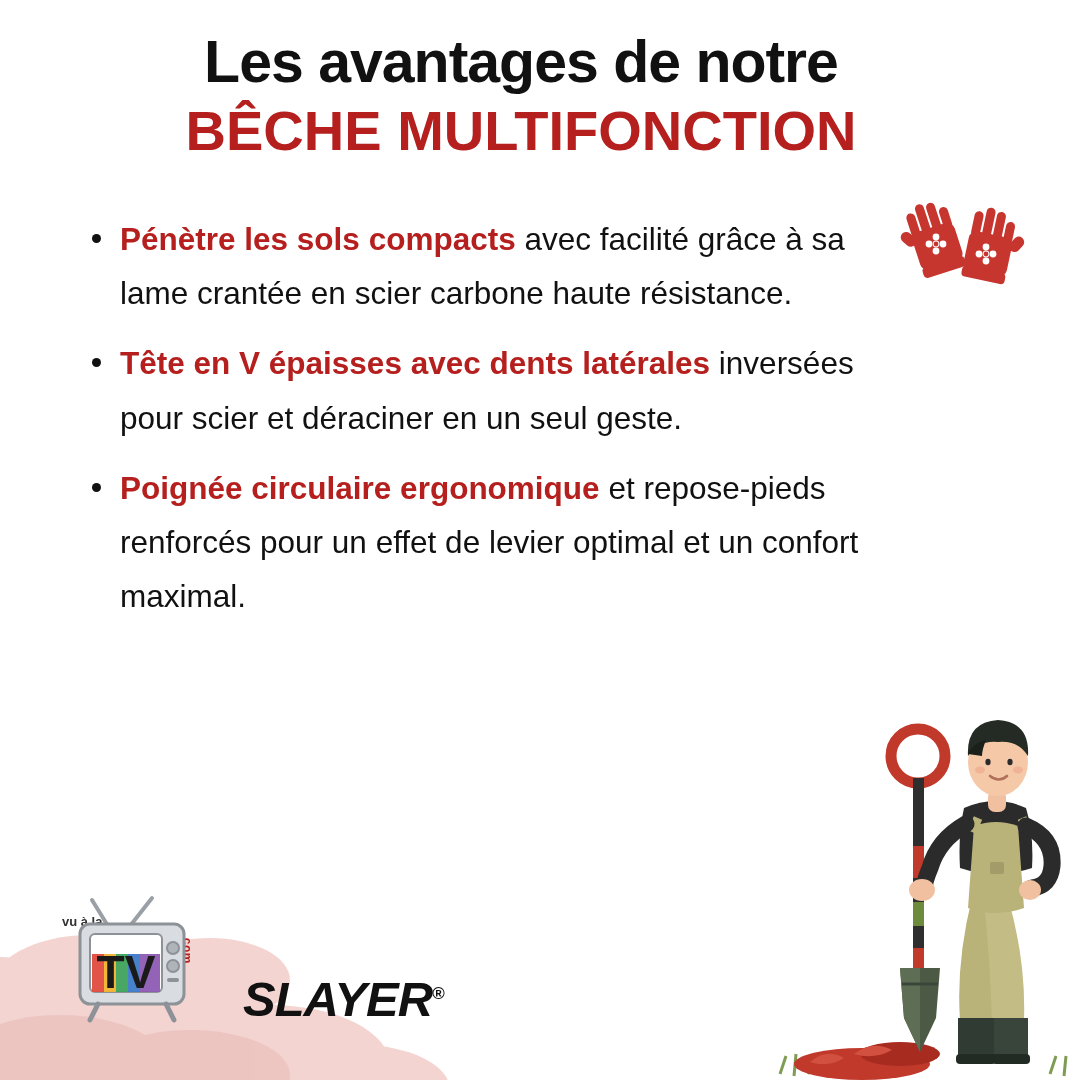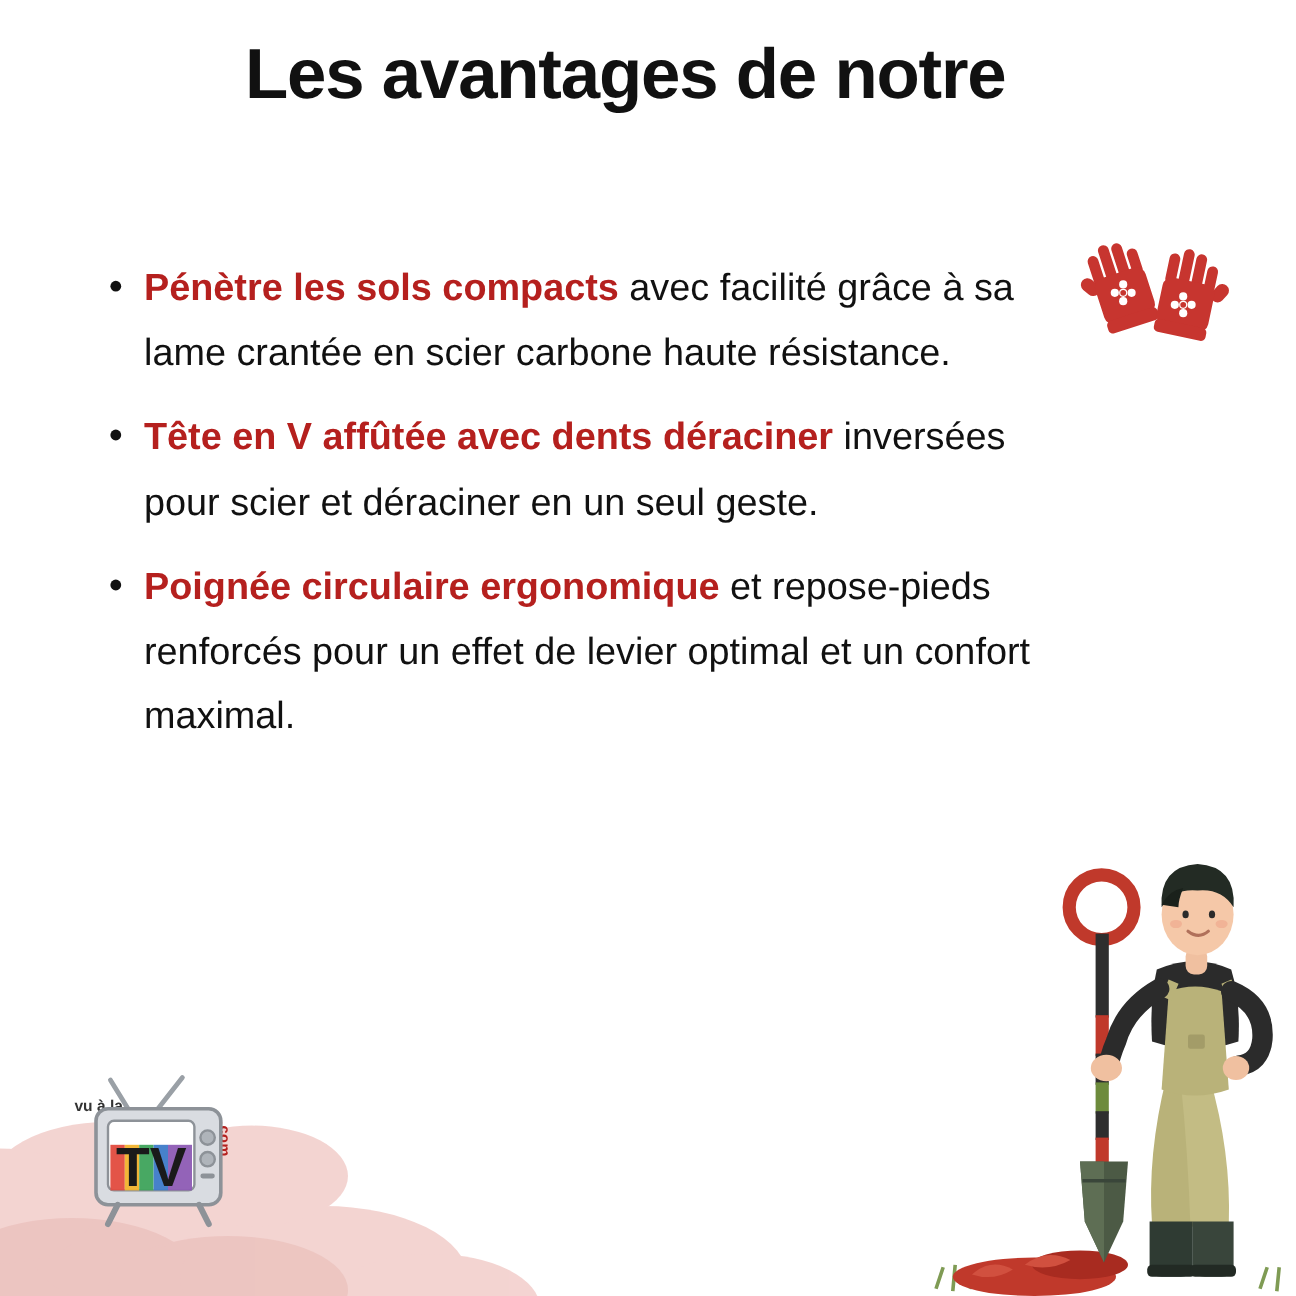--- a/index.html
+++ b/index.html
@@ -180,31 +180,32 @@
     <ellipse cx="420" cy="270" rx="90" ry="45"></ellipse>
   </g>
   <g fill="#E8B9B5" opacity="0.55">
     <ellipse cx="120" cy="250" rx="110" ry="55"></ellipse>
     <ellipse cx="250" cy="255" rx="100" ry="45"></ellipse>
   </g>
 </svg>
 
 <div class="headline">
   <span class="line1">Les avantages de notre</span>
+  <span class="line2">BÊCHE MULTIFONCTION</span>
 </div>
 
 <div class="bullets">
 
   <div class="bullet">
     <span class="hi">Pénètre les sols compacts</span><span class="rest"> avec facilité grâce à sa lame crantée en scier carbone haute résistance.</span>
   </div>
 
 
   <div class="bullet">
-    <span class="hi">Tête en V affûtée avec dents déraciner</span><span class="rest"> inversées pour scier et déraciner en un seul geste.</span>
+    <span class="hi">Tête en V épaisses avec dents latérales</span><span class="rest"> inversées pour scier et déraciner en un seul geste.</span>
   </div>
 
   <div class="bullet">
     <span class="hi">Poignée circulaire ergonomique</span><span class="rest"> et repose-pieds renforcés pour un effet de levier optimal et un confort maximal.</span>
   </div>
 
 </div>
 
 <svg class="gloves" viewBox="0 0 130 110">
   <g fill="#C7352F">
@@ -340,13 +341,14 @@
     <circle cx="115" cy="74" r="6" fill="#AFB4BA" stroke="#8D9298" stroke-width="2"></circle>
     <rect x="109" y="86" width="12" height="4" rx="2" fill="#8D9298"></rect>
 
     <path d="M40 112 l-8 16 M108 112 l8 16" stroke="#8D9298" stroke-width="5" stroke-linecap="round"></path>
 
     <text x="68" y="96" font-family="Liberation Sans, sans-serif" font-size="46" font-weight="bold" fill="#1A1A1A" text-anchor="middle">TV</text>
   </svg>
 </div>
 
 <div class="rootslayer">
+  <span class="rs2"><span>SLAYER</span><span class="reg">®</span></span>
 </div>
 
 </body></html>

